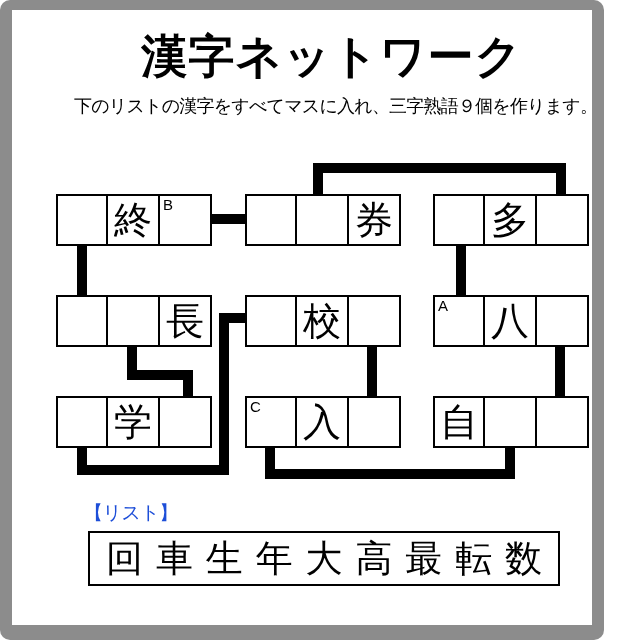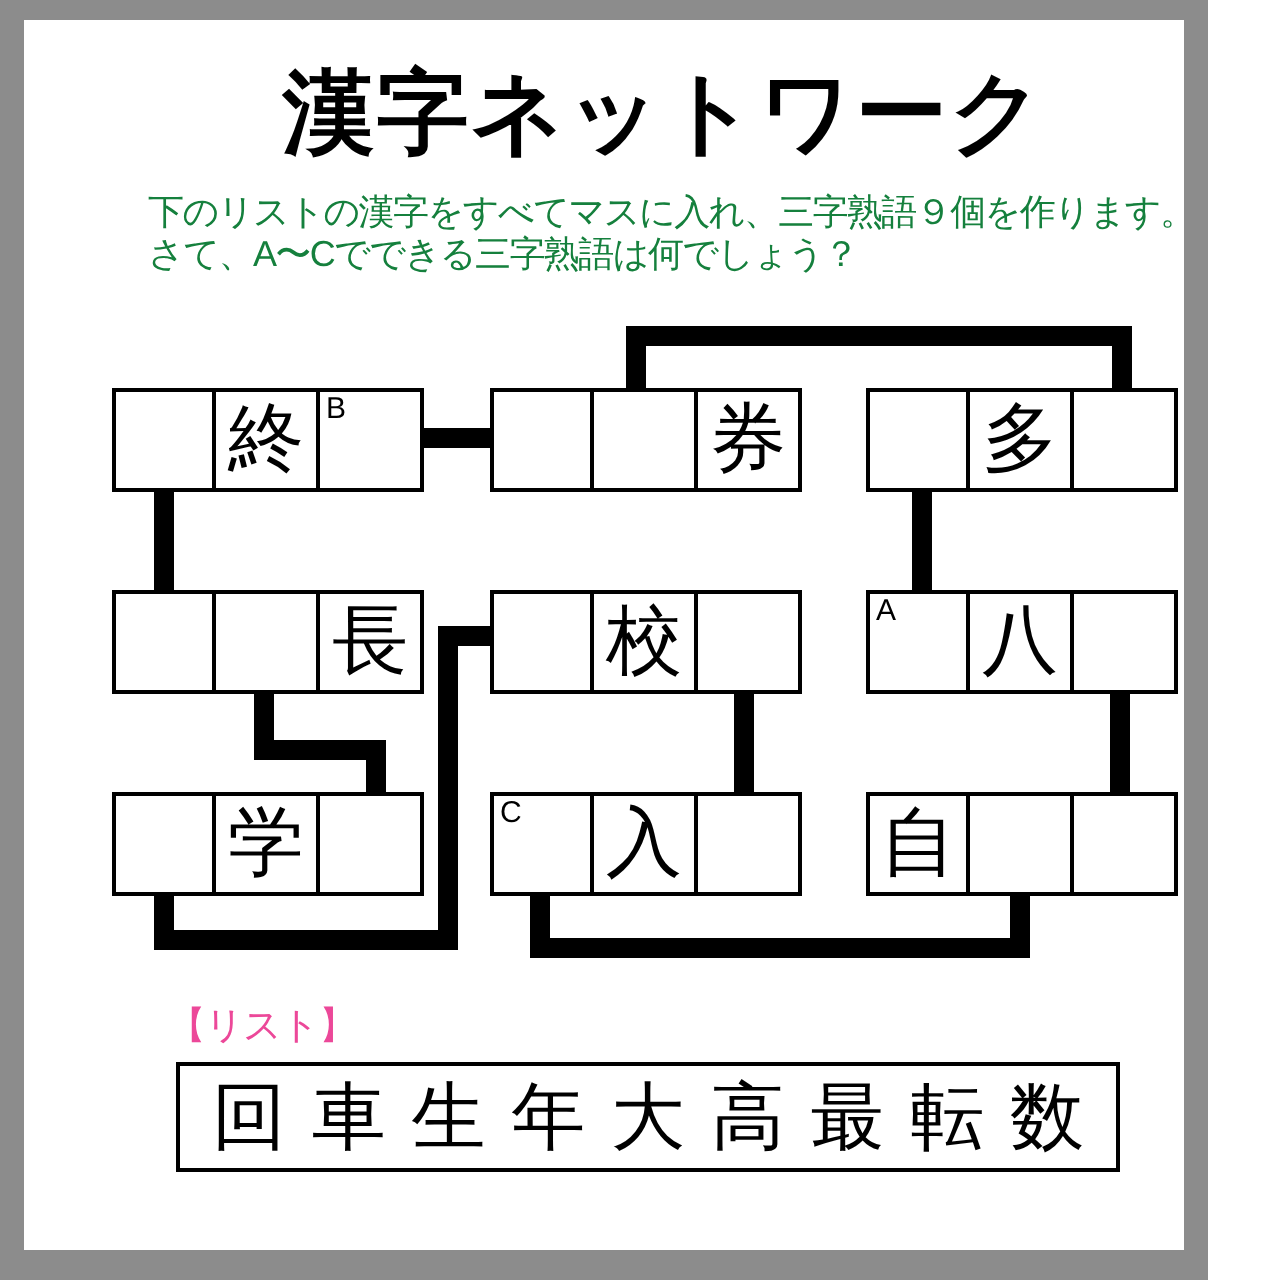--- a/index.html
+++ b/index.html
@@ -3,35 +3,35 @@
 <meta charset="utf-8">
 <style>
   html,body{margin:0;padding:0;}
   body{
     width:640px;height:640px;position:relative;overflow:hidden;
     font-family:"Liberation Sans","DejaVu Sans",sans-serif;
     background:#fff;
   }
   .frame{
     position:absolute;left:0;top:0;width:604px;height:640px;
-    background:var(--frame,#8c8c8c);border-radius:0;
+    background:var(--frame,#8c8c8c);border-radius:10px;
   }
   .page{
     position:absolute;left:12px;top:10px;right:12px;bottom:15px;
     background:var(--paper,#ffffff);
   }
   .abs{position:absolute;}
   .title{
     left:0;top:16px;width:640px;text-align:center;
     font-size:46px;font-weight:700;color:#000;letter-spacing:1px;
     white-space:nowrap;
   }
   .instructions{
     left:62px;top:86px;width:530px;
-    font-size:18px;line-height:21px;color:#15803d;letter-spacing:-0.8px;
+    font-size:18px;line-height:21px;color:#000000;letter-spacing:-0.8px;
     white-space:nowrap;
   }
   svg.connectors{left:0;top:0;width:640px;height:640px;pointer-events:none;}
   svg.connectors path{stroke:#000;stroke-width:10;fill:none;stroke-linejoin:miter;}
   .group{
     position:absolute;display:flex;height:52px;
   }
   .cell{
     position:relative;width:52px;height:52px;box-sizing:border-box;
     border:2px solid #000;background:#fff;
@@ -49,21 +49,21 @@
   .g0{left:56px;top:194px;}
   .g1{left:245px;top:194px;}
   .g2{left:433px;top:194px;}
   .g3{left:56px;top:295px;}
   .g4{left:245px;top:295px;}
   .g5{left:433px;top:295px;}
   .g6{left:56px;top:396px;}
   .g7{left:245px;top:396px;}
   .g8{left:433px;top:396px;}
   .list-heading{
-    left:84px;top:500px;font-size:19px;color:#ec4899;letter-spacing:-0.5px;
+    left:84px;top:500px;font-size:19px;color:#1d4ed8;letter-spacing:-0.5px;
   }
   .list-box{
     left:88px;top:531px;width:472px;height:55px;box-sizing:border-box;
     border:2px solid #000;background:#fff;
     display:flex;align-items:center;justify-content:space-between;
     padding:0 16px;
   }
   .list-box .list-kanji{
     font-size:37px;color:#000;font-weight:500;line-height:50px;
   }
@@ -71,21 +71,20 @@
 </head>
 <body style="--frame: #8c8c8c; --paper: #ffffff;">
 
 <div class="frame">
   <div class="page">
 
     <div class="abs title">漢字ネットワーク</div>
 
     <div class="abs instructions">
       <div>下のリストの漢字をすべてマスに入れ、三字熟語９個を作ります。</div>
-      <div>さて、A〜Cでできる三字熟語は何でしょう？</div>
     </div>
   </div>
 </div>
 
 <svg class="abs connectors" viewBox="0 0 640 640" xmlns="http://www.w3.org/2000/svg">
   <path d="M205 219 H249"></path>
   <path d="M318 198 V168 H561 V198"></path>
   <path d="M82 242 V298"></path>
   <path d="M461 242 V298"></path>
   <path d="M132 343 V375 H188 V399"></path>

